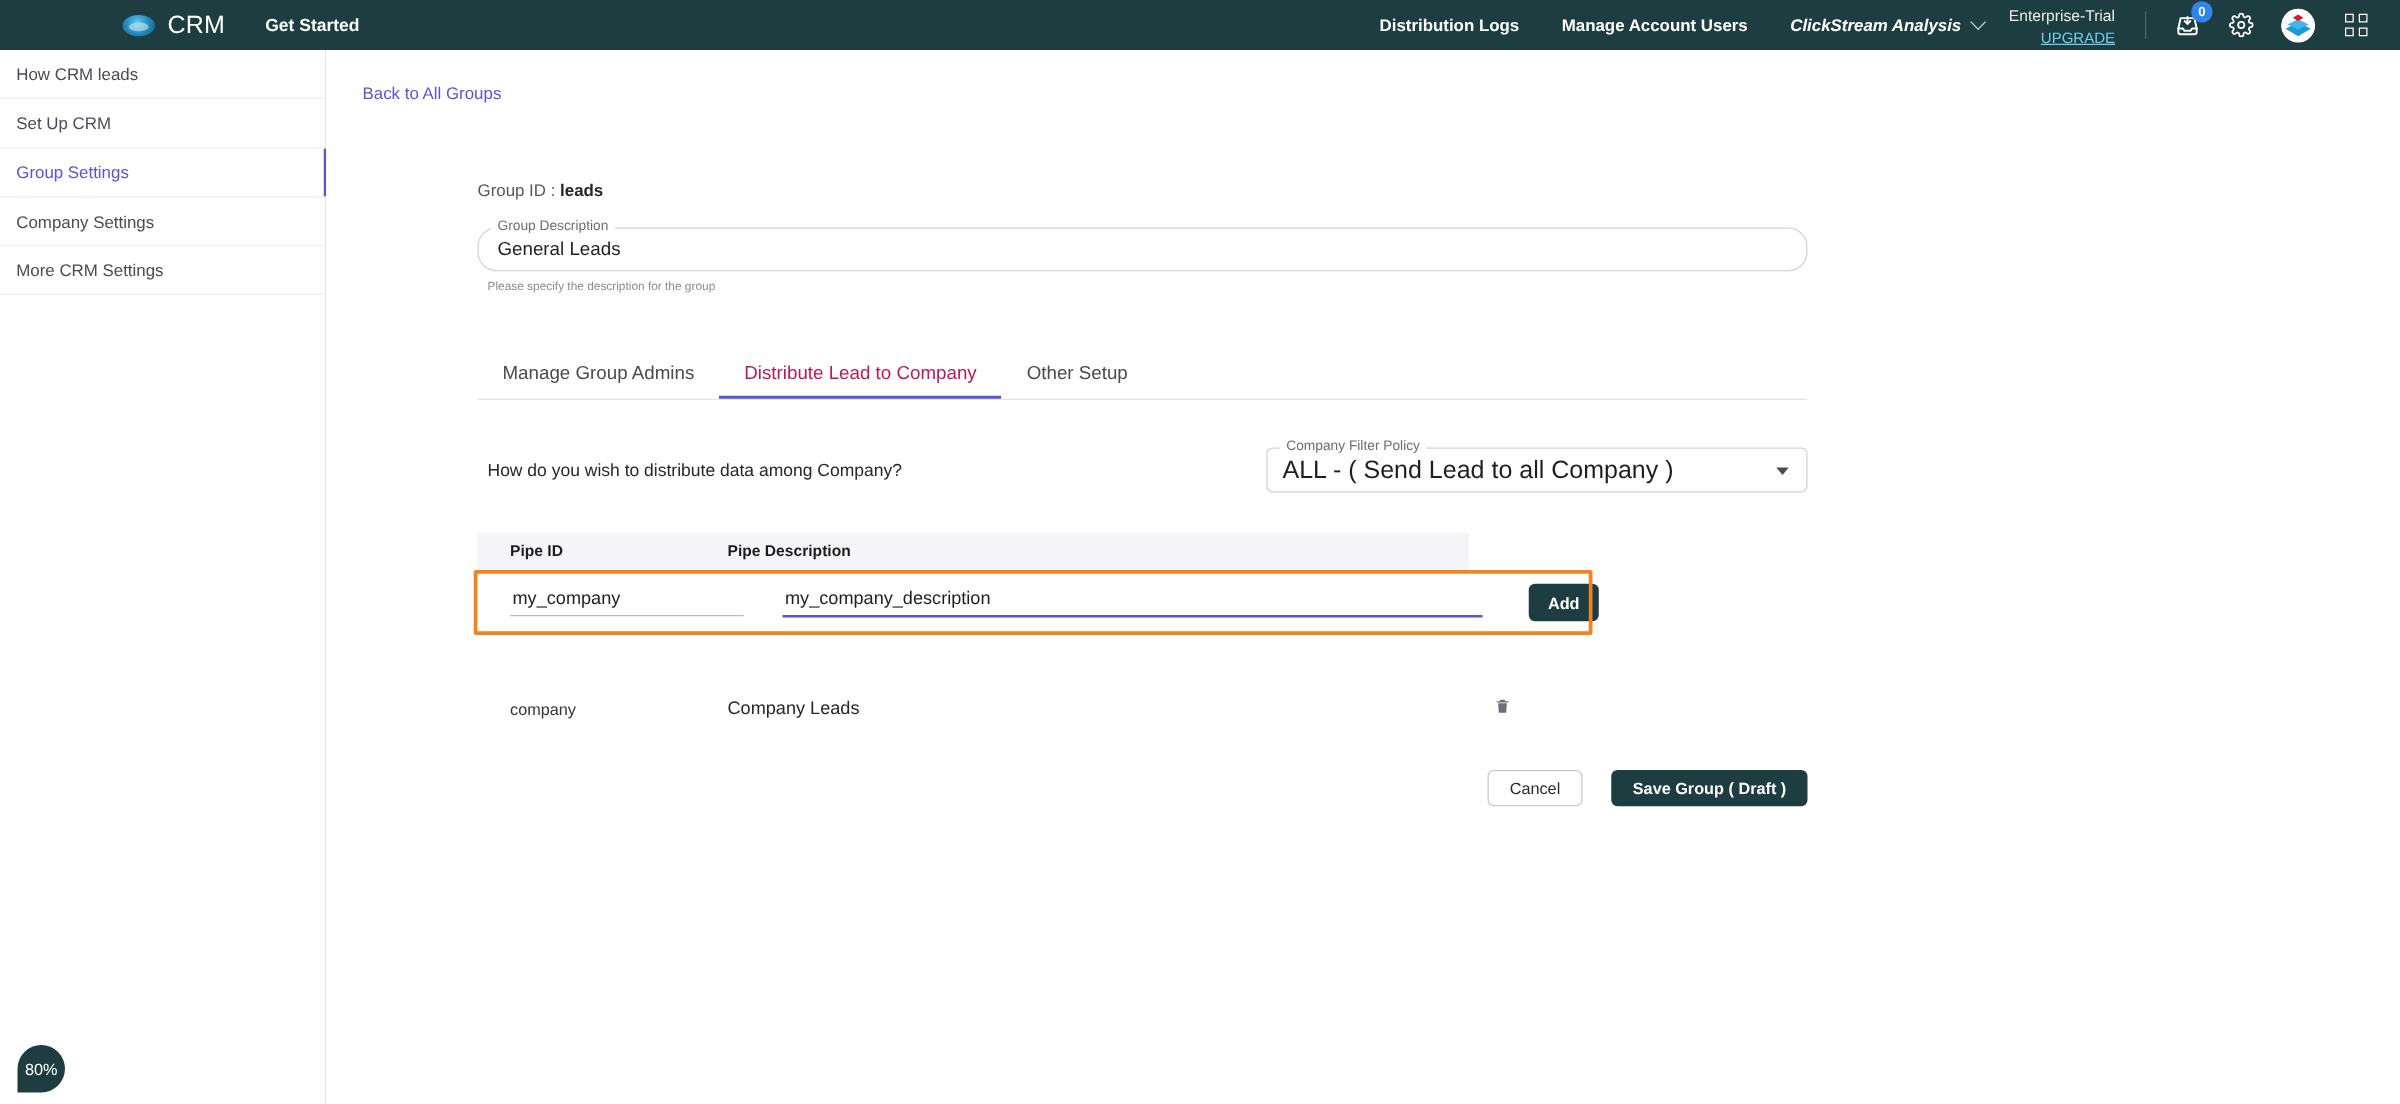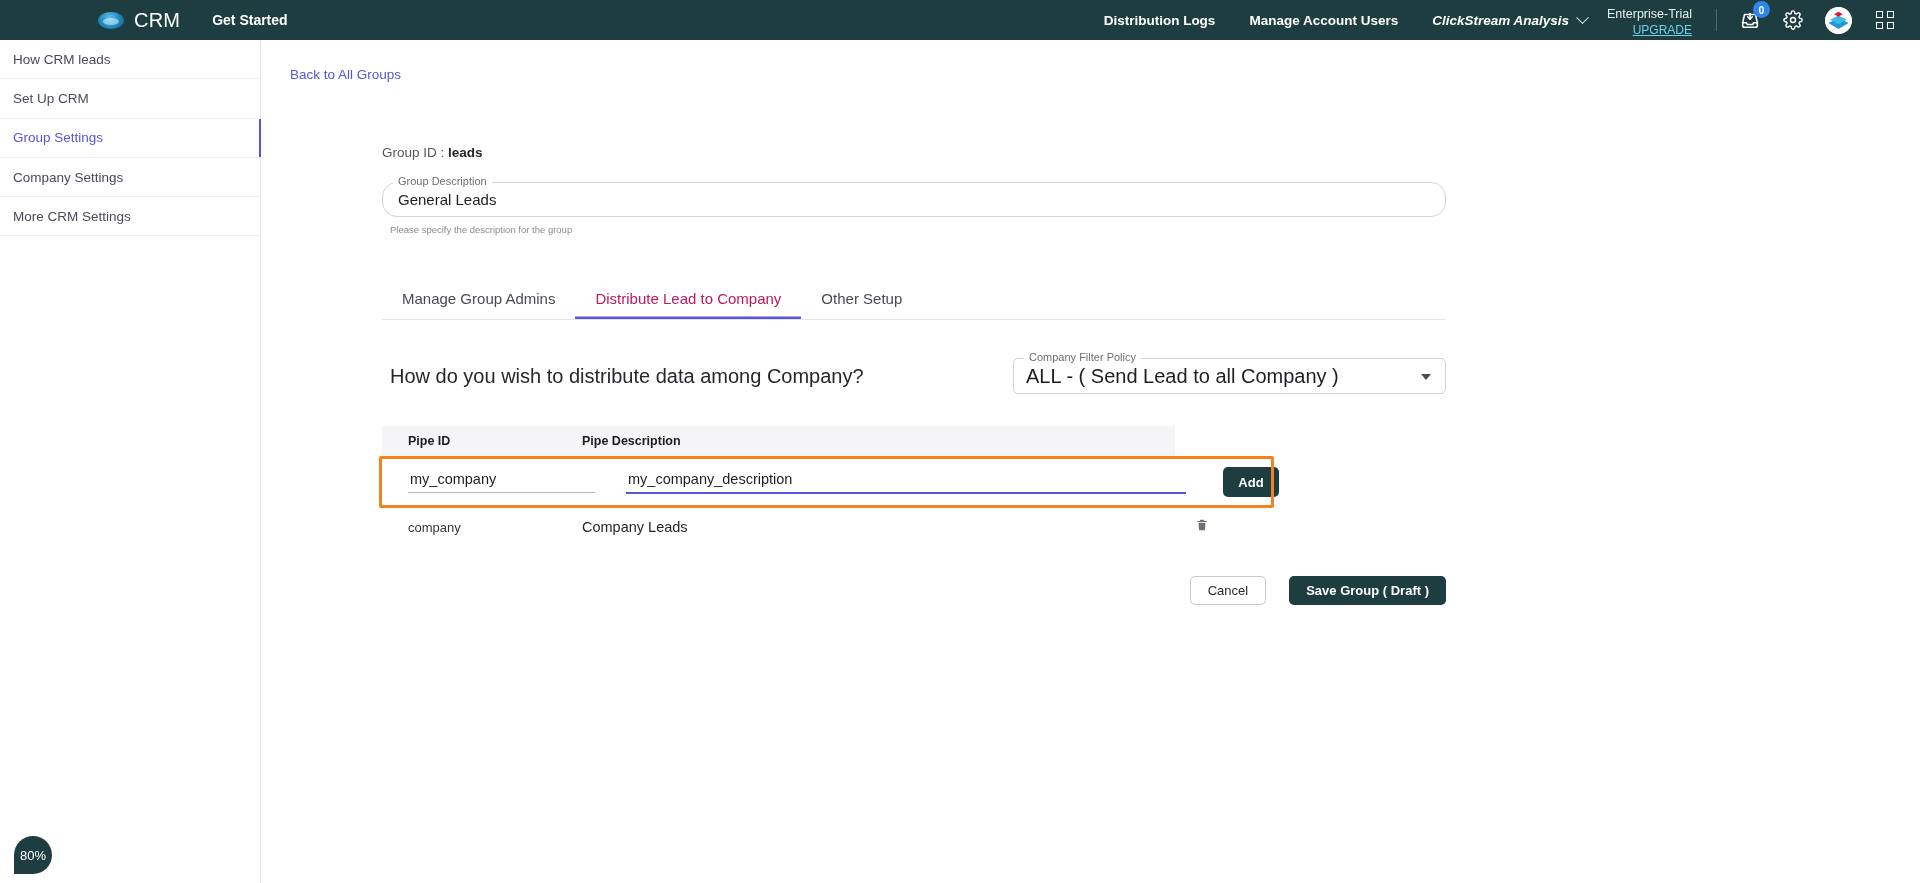--- a/index.html
+++ b/index.html
@@ -130,21 +130,21 @@
     font-size: 15px; color: #4a4a55;
     padding: 0 20px 12px 20px; cursor: pointer; white-space: nowrap;
   }
   .tab.active { color: #be185d; box-shadow: inset 0 -2.4px 0 0 #5a54d8; }
 
   
   .dist-row {
     margin-top: 38px; display: flex; align-items: center;
     width: 1064px; justify-content: space-between;
   }
-  .dist-q { font-size: 20px; color: #26262d; padding-left: 8px; }
+  .dist-q { font-size: 14px; color: #26262d; padding-left: 8px; }
   .select-field {
     position: relative;
     border: 1px solid #d3d3da; border-radius: 5px;
     width: 433px; height: 36px;
     display: flex; align-items: center; cursor: pointer;
   }
   .select-value { font-size: 20px; color: #1e1e24; padding-left: 12px; }
   .select-arrow {
     position: absolute; right: 14px; top: 15px;
     width: 0; height: 0;
@@ -182,21 +182,21 @@
   .inp-desc { width: 560px; margin-left: 31px; border-bottom: 2px solid #5a54d8; }
   .add-btn {
     margin-left: 37px;
     background: #1d3d40; color: #ffffff;
     border: none; border-radius: 5px;
     font-family: "Liberation Sans", sans-serif;
     font-size: 13px; font-weight: 700;
     width: 56px; height: 30px; cursor: pointer;
   }
 
-  .data-row { height: 38px; display: flex; align-items: center; width: 1064px; }
+  .data-row { height: 38px; display: flex; align-items: center; width: 1064px; margin-top: 40px; }
   .data-row .c1 { width: 200px; padding-left: 26px; font-size: 13px; color: #34343c; }
   .data-row .c2 { font-size: 14.5px; color: #26262d; }
   .trash { margin-left: auto; margin-right: 237px; cursor: pointer; }
 
   .actions {
     margin-top: 30px; width: 1064px;
     display: flex; justify-content: flex-end; align-items: flex-end; gap: 23px;
   }
   .btn-cancel {
     background: #ffffff; color: #2a2a33;

